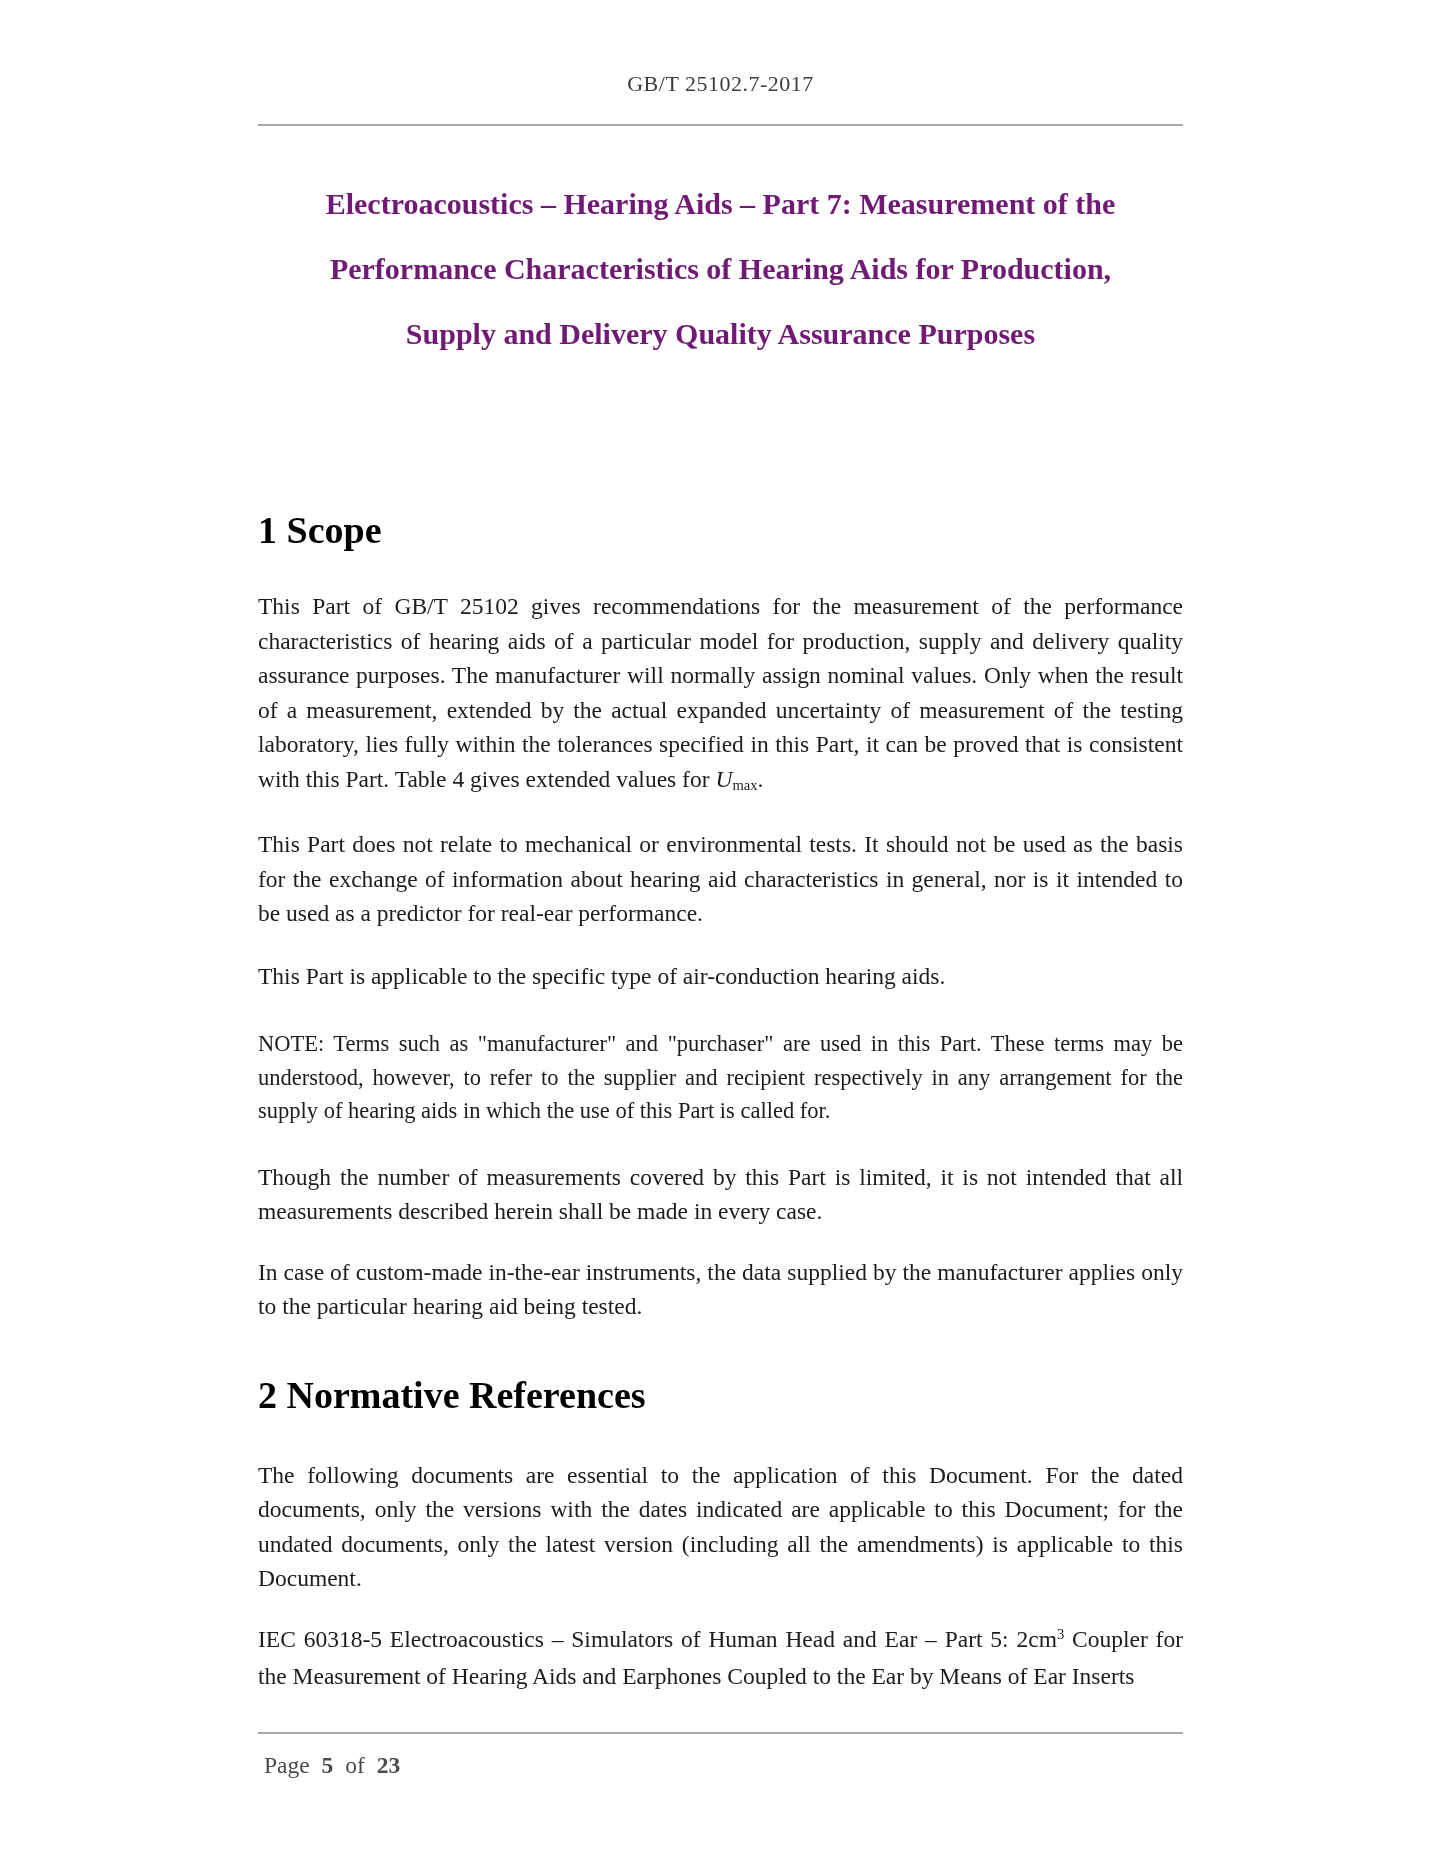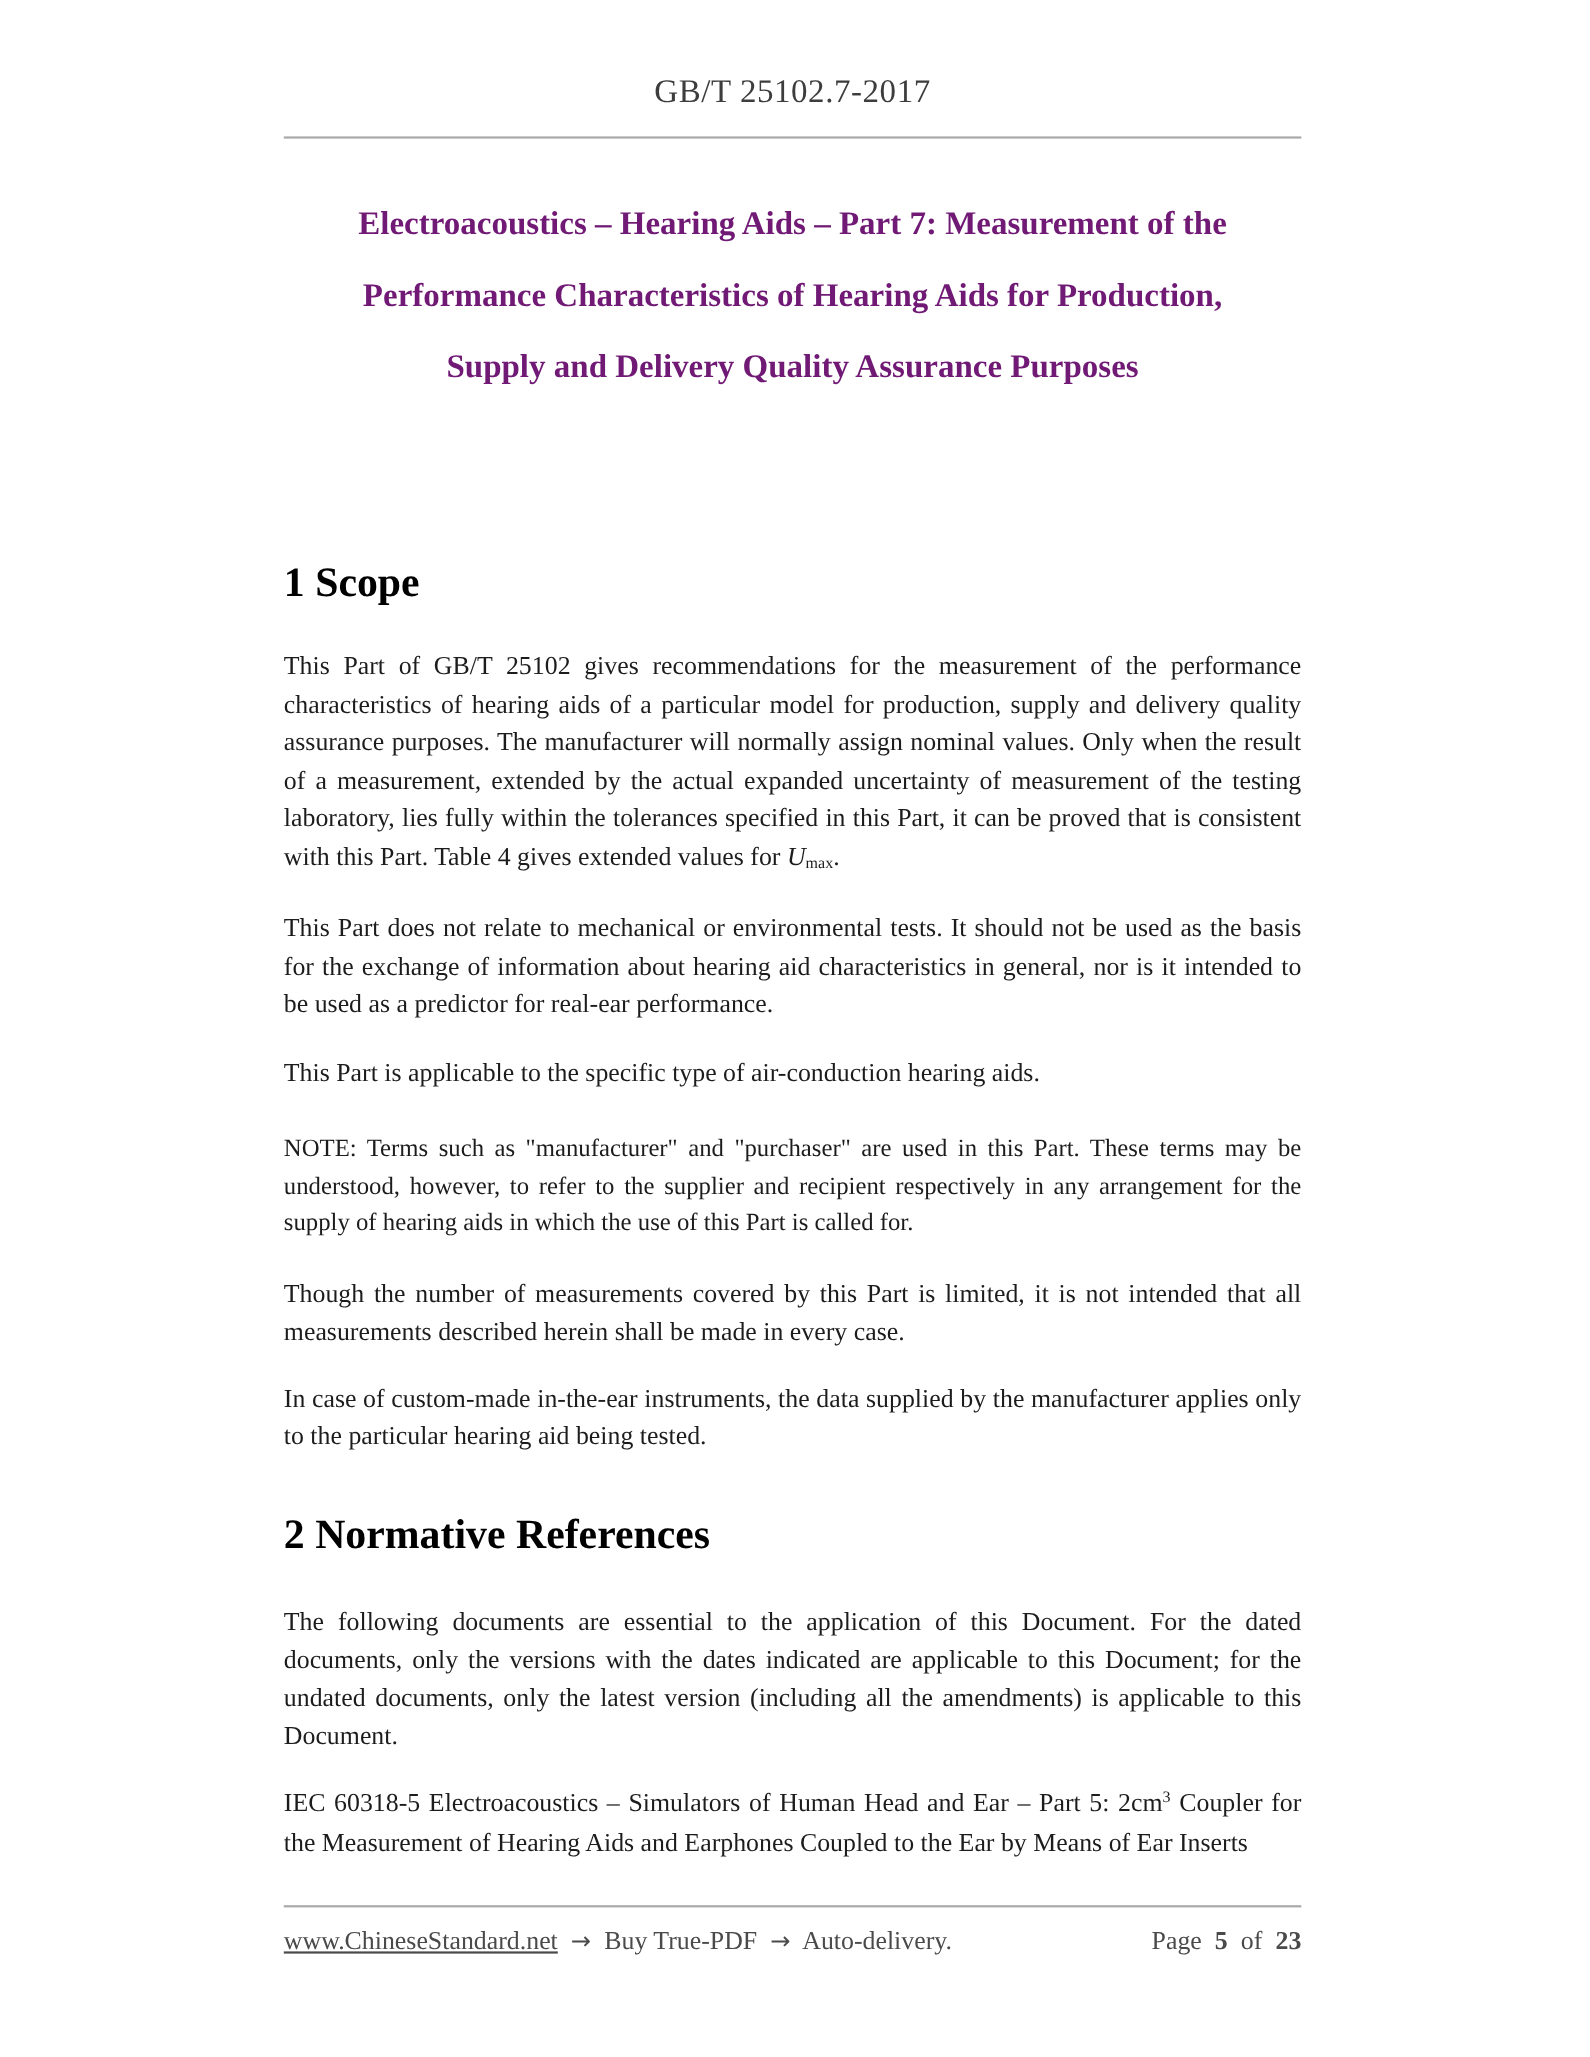--- a/index.html
+++ b/index.html
@@ -16,21 +16,21 @@
     font-family: "Liberation Serif", "DejaVu Serif", serif;
     color: #1c1c1c;
   }
   .content {
     width: 925px;
     margin-left: 258px;
   }
   .doc-code {
     margin-top: 70px;
     text-align: center;
-    font-size: 30px;
+    font-size: 22px;
     line-height: 28px;
     color: #3d3d3d;
     letter-spacing: 0.5px;
   }
   .header-rule {
     border: none;
     border-top: 2px solid #a9a9a9;
     margin: 26px 0 0 0;
   }
   .doc-title {
@@ -153,27 +153,20 @@
 
     <p class="body-par mt-p6">The following documents are essential to the application of this Document. For the dated documents, only the versions with the dates indicated are applicable to this Document; for the undated documents, only the latest version (including all the amendments) is applicable to this Document.</p>
 
     <p class="body-par mt-p7"><span>IEC 60318-5 Electroacoustics – Simulators of Human Head and Ear – Part 5: 2cm</span><sup class="small-sup">3</sup><span> Coupler for the Measurement of Hearing Aids and Earphones Coupled to the Ear by Means of Ear Inserts</span></p>
 
   </div>
 
   <div class="footer">
     <hr class="footer-rule">
     <div class="footer-row">
-      <div class="footer-left">
-        <span class="footer-link">www.ChineseStandard.net</span>
-        <span class="footer-arrow">→</span>
-        <span>Buy True-PDF</span>
-        <span class="footer-arrow">→</span>
-        <span>Auto-delivery.</span>
-      </div>
       <div class="footer-page">
         <span>Page</span>
         <span class="pg-bold">5</span>
         <span>of</span>
         <span class="pg-bold">23</span>
       </div>
     </div>
   </div>
 </div>
 

